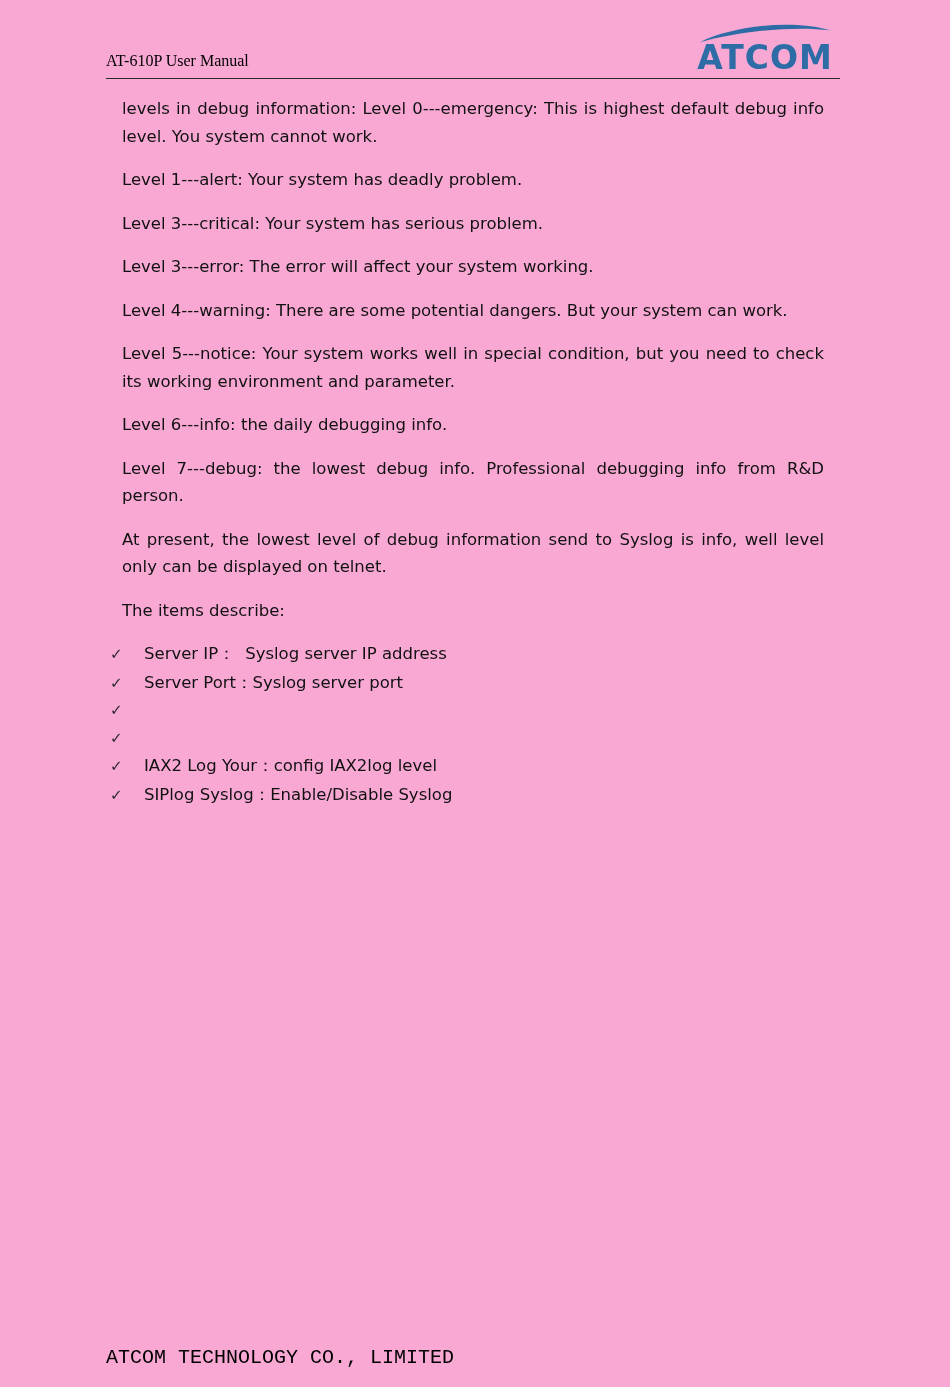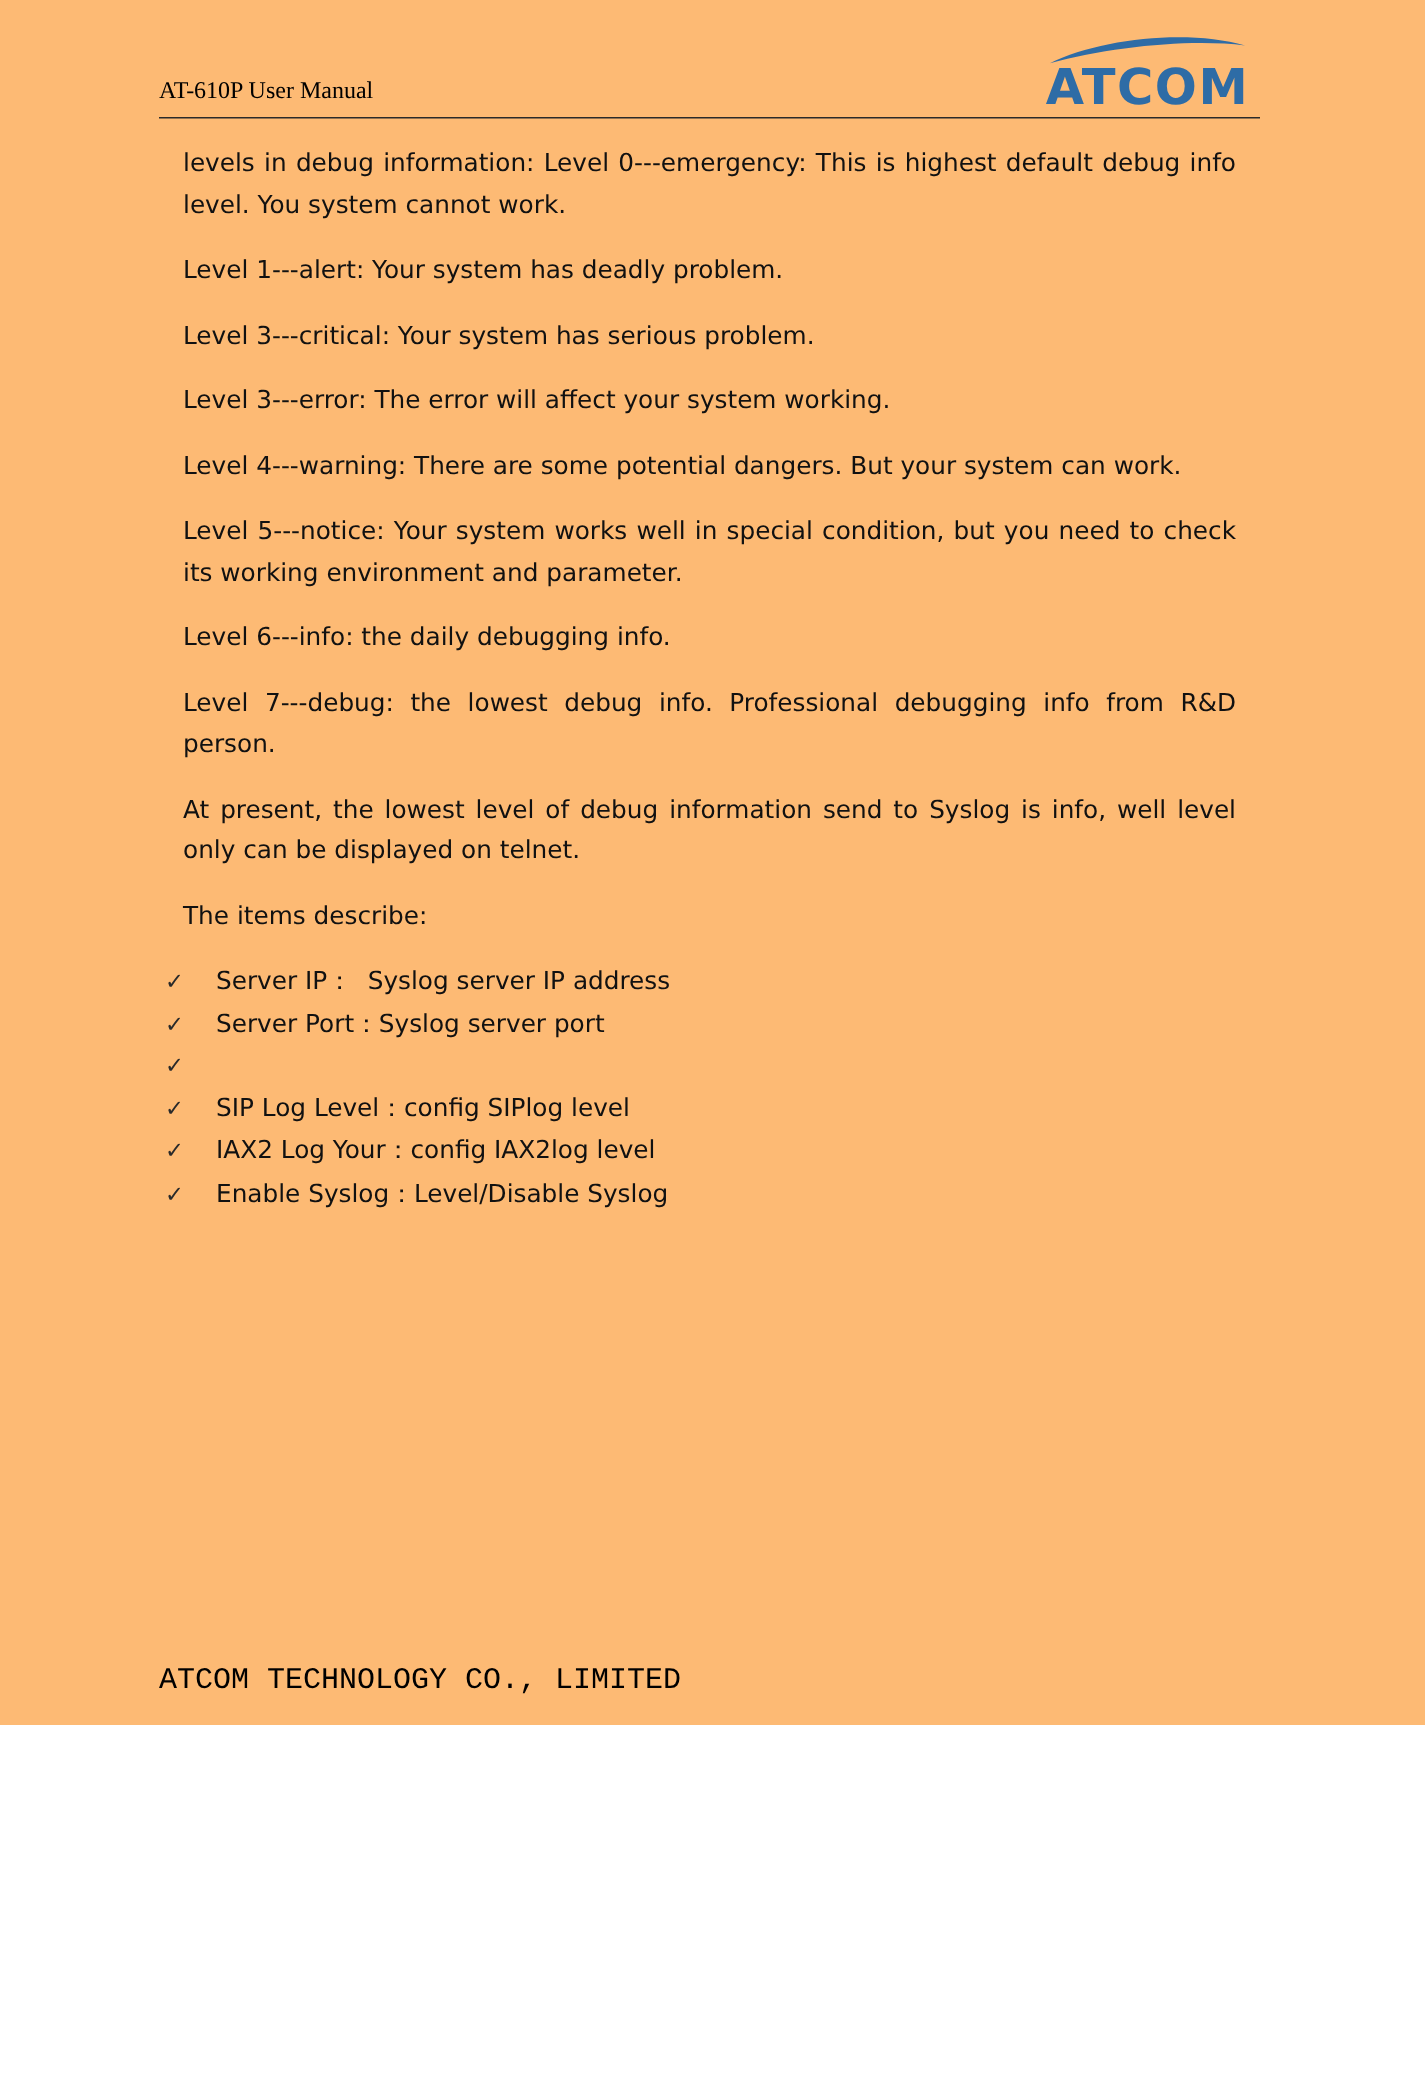--- a/index.html
+++ b/index.html
@@ -1,22 +1,22 @@
 <!DOCTYPE html>
 <html><head>
 <meta charset="utf-8">
 <style>
   * { margin: 0; padding: 0; box-sizing: border-box; }
   html, body { background: #ffffff; }
   .page {
     position: relative;
     width: 950px;
-    height: 1150px;
+    height: 1387px;
     margin: 0 auto;
-    background: #fdba74;
+    background: #f9a8d4;
     font-family: "DejaVu Sans", sans-serif;
     color: #111111;
     overflow: hidden;
   }
   .header {
     display: flex;
     justify-content: space-between;
     align-items: flex-end;
     margin: 22px 110px 0 106px;
     padding-bottom: 2px;
@@ -118,28 +118,27 @@
       </li>
       <li>
         <span class="check-icon">✓</span>
         <span class="check-text">Server Port：Syslog server port</span>
       </li>
       <li>
         <span class="check-icon">✓</span>
       </li>
       <li>
         <span class="check-icon">✓</span>
-        <span class="check-text">SIP Log Level：config SIPlog level</span>
       </li>
       <li>
         <span class="check-icon">✓</span>
         <span class="check-text">IAX2 Log Your：config IAX2log level</span>
       </li>
       <li>
         <span class="check-icon">✓</span>
-        <span class="check-text">Enable Syslog：Level/Disable Syslog</span>
+        <span class="check-text">SIPlog Syslog：Enable/Disable Syslog</span>
       </li>
     </ul>
   </div>
 
   <div class="footer">ATCOM TECHNOLOGY CO., LIMITED</div>
 
 </div>
 
 </body></html>

